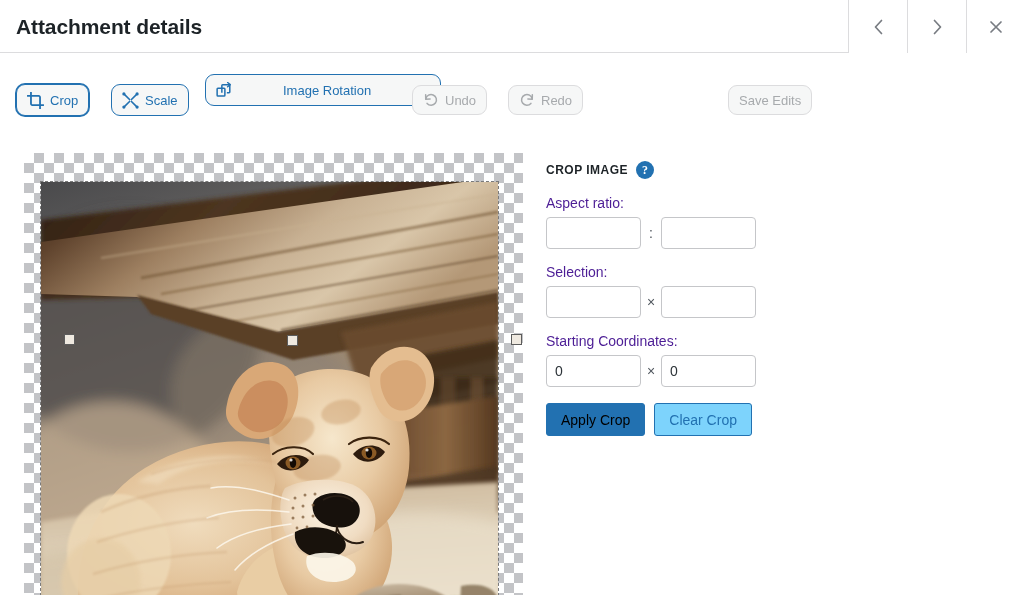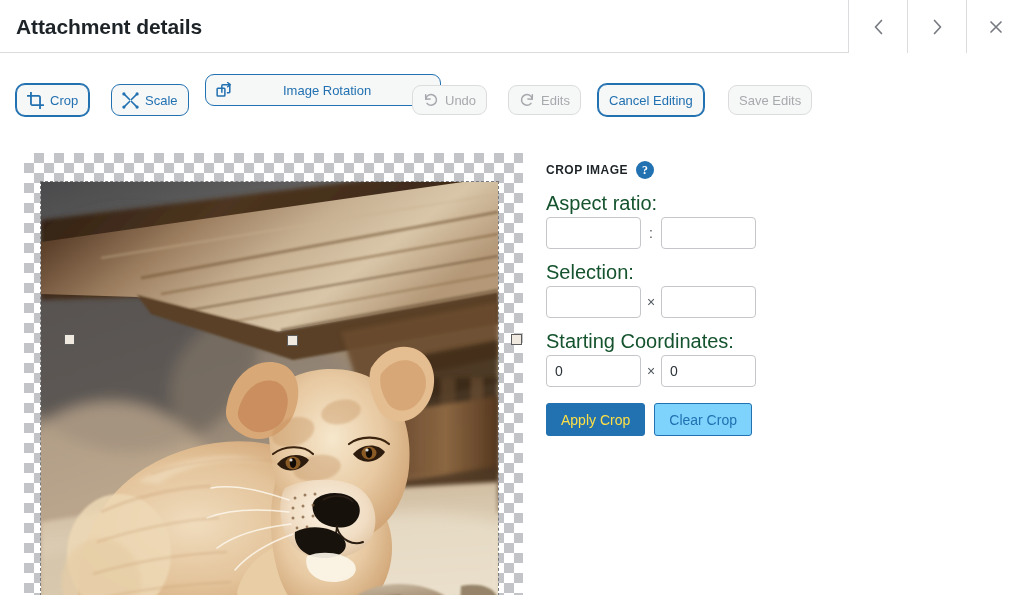--- a/index.html
+++ b/index.html
@@ -205,22 +205,22 @@
     font-size: 12px;
     font-weight: 700;
     display: inline-flex;
     align-items: center;
     justify-content: center;
     cursor: pointer;
     line-height: 1;
     font-family: "Liberation Serif", serif;
   }
   .field-label {
-    font-size: 20px;
-    color: #14532d;
+    font-size: 14px;
+    color: #4c1d95;
     margin-top: 14px;
     margin-bottom: 5px;
     display: block;
     line-height: 18px;
   }
   .field-row {
     display: flex;
     align-items: center;
   }
   .field-row input {
@@ -245,21 +245,21 @@
   .panel-actions {
     margin-top: 16px;
     display: flex;
     gap: 9px;
   }
   .btn-primary {
     height: 33px;
     padding: 0 14px;
     background: #2271b1;
     border: 1px solid #2271b1;
-    color: #fde047;
+    color: #000000;
     border-radius: 3px;
     font-size: 14px;
     font-family: "Liberation Sans", sans-serif;
     cursor: pointer;
     display: inline-flex;
     align-items: center;
     justify-content: center;
   }
   .btn-secondary {
     height: 33px;
@@ -356,26 +356,23 @@
       <span>Undo</span>
     </button>
 
     <button id="redo-btn" class="btn disabled" disabled="">
       <span class="btn-ico">
         <svg width="16" height="16" viewBox="0 0 18 18">
           <path d="M14.8 7.8 A6 6 0 1 0 13.4 12.8" stroke="#a7aaad" stroke-width="1.7" fill="none" stroke-linecap="round"></path>
           <path d="M15 3.2 L14.9 8.1 L10 8.0" stroke="#a7aaad" stroke-width="1.7" fill="none" stroke-linecap="round" stroke-linejoin="round"></path>
         </svg>
       </span>
-      <span>Edits</span>
+      <span>Redo</span>
     </button>
 
-    <button id="cancel-btn" class="btn focused">
-      <span>Cancel Editing</span>
-    </button>
 
     <button id="save-btn" class="btn disabled" disabled="">
       <span>Save Edits</span>
     </button>
   </div>
 
   <div class="canvas-wrap">
 
     <div class="crop-selection">
       <div class="photo">

